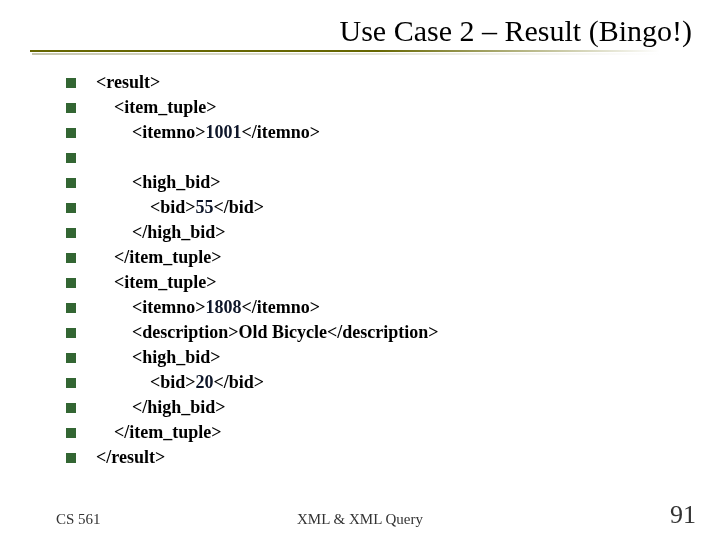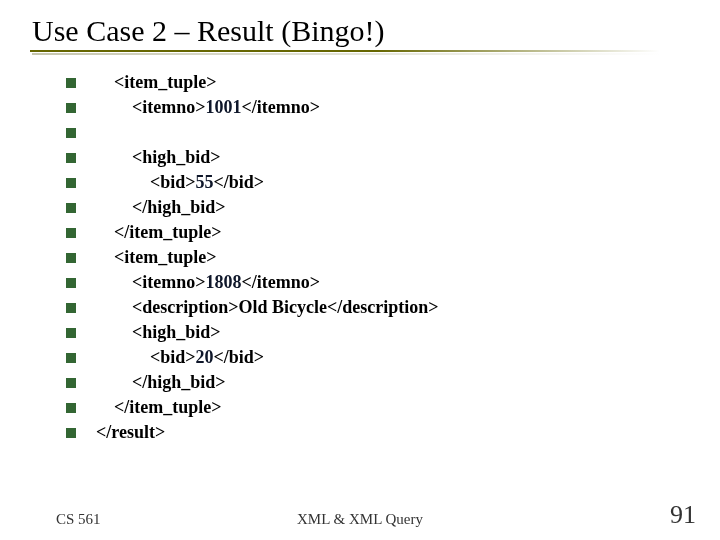--- a/index.html
+++ b/index.html
@@ -1,18 +1,18 @@
 <!DOCTYPE html>
 <html><head>
 <meta charset="utf-8">
 <style>
   * { margin: 0; padding: 0; box-sizing: border-box; }
   html, body { width: 720px; height: 540px; background: #fff; font-family: "Times New Roman", Times, serif; color: #000; overflow: hidden; }
   .slide { position: relative; width: 720px; height: 540px; padding: 8px 28px 0 28px; }
-  .title { font-size: 30px; font-weight: 400; padding: 6px 0 0 4px; }
+  .title { font-size: 30px; font-weight: 400; padding: 6px 0 0 4px; text-align: right; }
   .title-rule { position: absolute; left: 30px; top: 50px; width: 630px; height: 2px; background: linear-gradient(to right, rgba(102,102,0,1) 0%, rgba(102,102,0,1) 55%, rgba(102,102,0,0) 100%); }
   .title-shadow { position: absolute; left: 32px; top: 53px; width: 630px; height: 2px; background: linear-gradient(to right, rgba(160,160,120,0.6) 0%, rgba(160,160,120,0) 100%); }
   .content { position: absolute; left: 66px; top: 72px; }
   .line { display: flex; align-items: flex-start; height: 25px; }
   .bullet { width: 10px; height: 10px; background: #336633; margin-top: 6px; margin-right: 20px; flex: 0 0 auto; }
   .code { font-family: "Times New Roman", Times, serif; font-size: 18px; font-weight: bold; white-space: pre; }
   .num { color: #0f172a; }
   .footer { position: absolute; bottom: 12px; left: 0; width: 720px; height: 24px; }
   .footer .left { position: absolute; left: 56px; bottom: 0; font-size: 15px; color: #333; text-align: center; }
   .footer .center { position: absolute; left: 0; width: 720px; text-align: center; bottom: 0; font-size: 15px; color: #333; }
@@ -20,20 +20,24 @@
 </style>
 </head>
 <body>
 
 <div class="slide">
   <div class="title">Use Case 2 – Result (Bingo!)</div>
   <div class="title-rule"></div>
   <div class="title-shadow"></div>
 
   <div class="content" id="content">
+      <div class="line">
+        <div class="bullet"></div>
+        <div class="code"><span>&lt;result&gt;</span></div>
+      </div>
       <div class="line">
         <div class="bullet"></div>
         <div class="code"><span>    &lt;item_tuple&gt;</span></div>
       </div>
       <div class="line">
         <div class="bullet"></div>
         <div class="code"><span>        &lt;itemno&gt;</span><span class="num">1001</span><span>&lt;/itemno&gt;</span></div>
       </div>
       <div class="line">
         <div class="bullet"></div>

